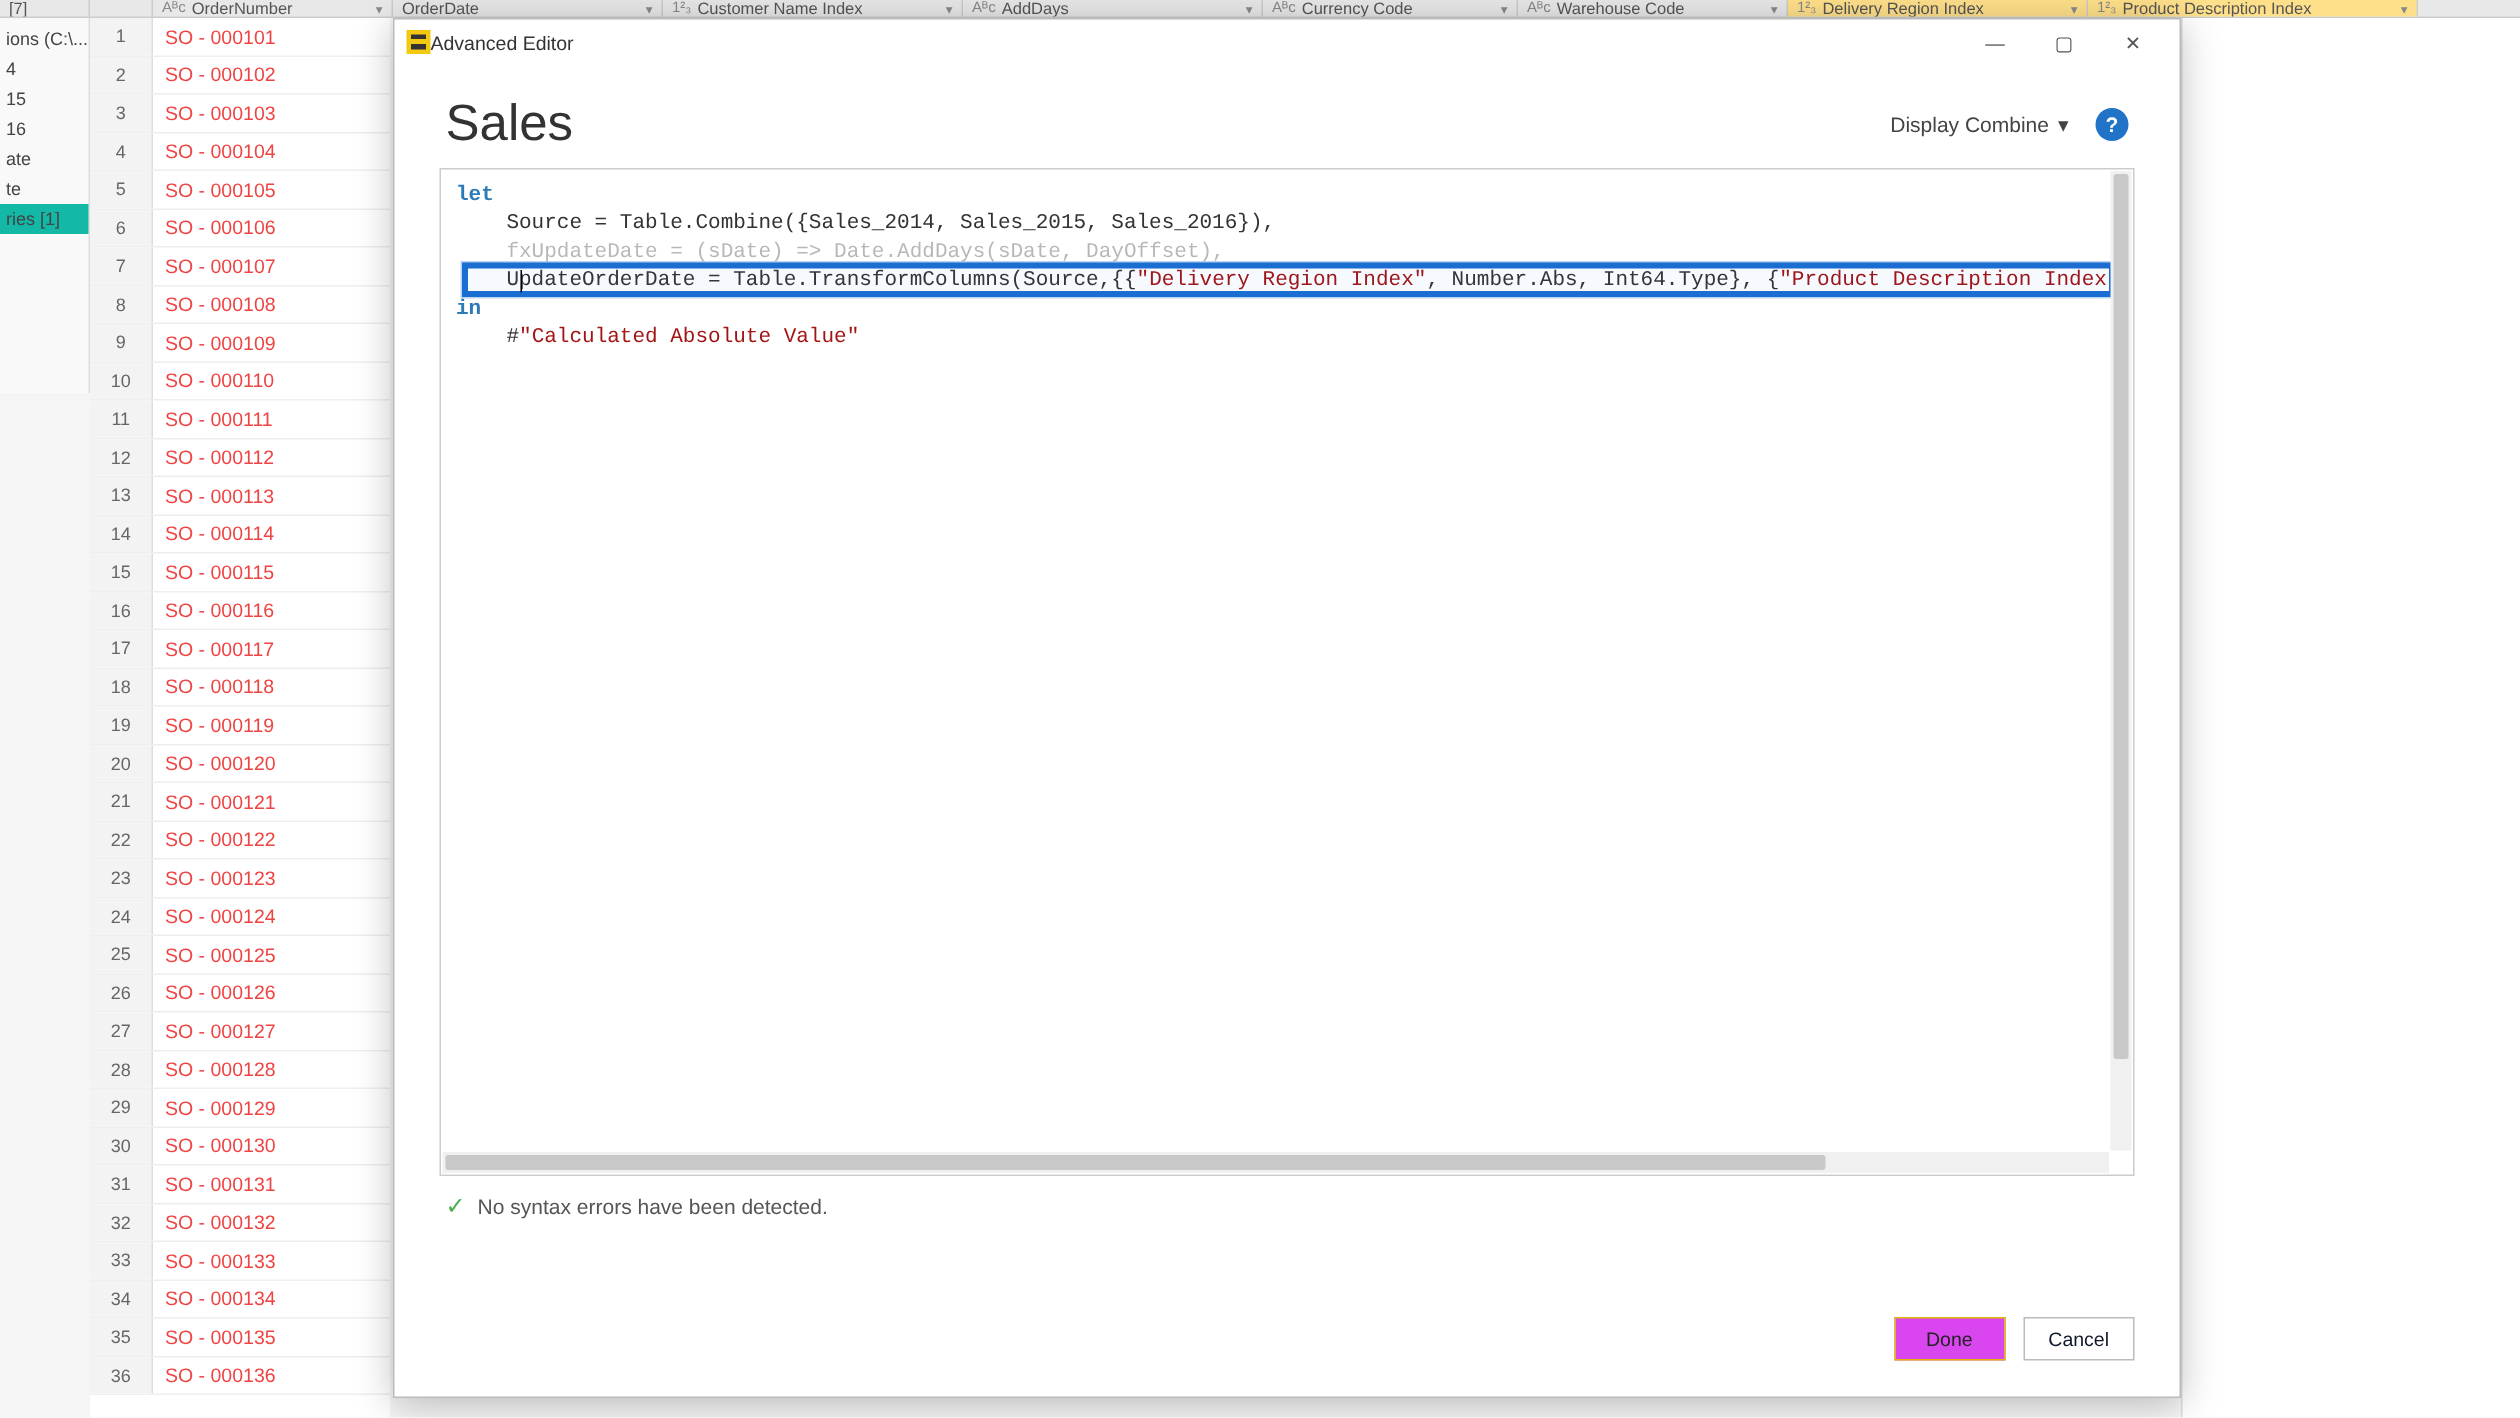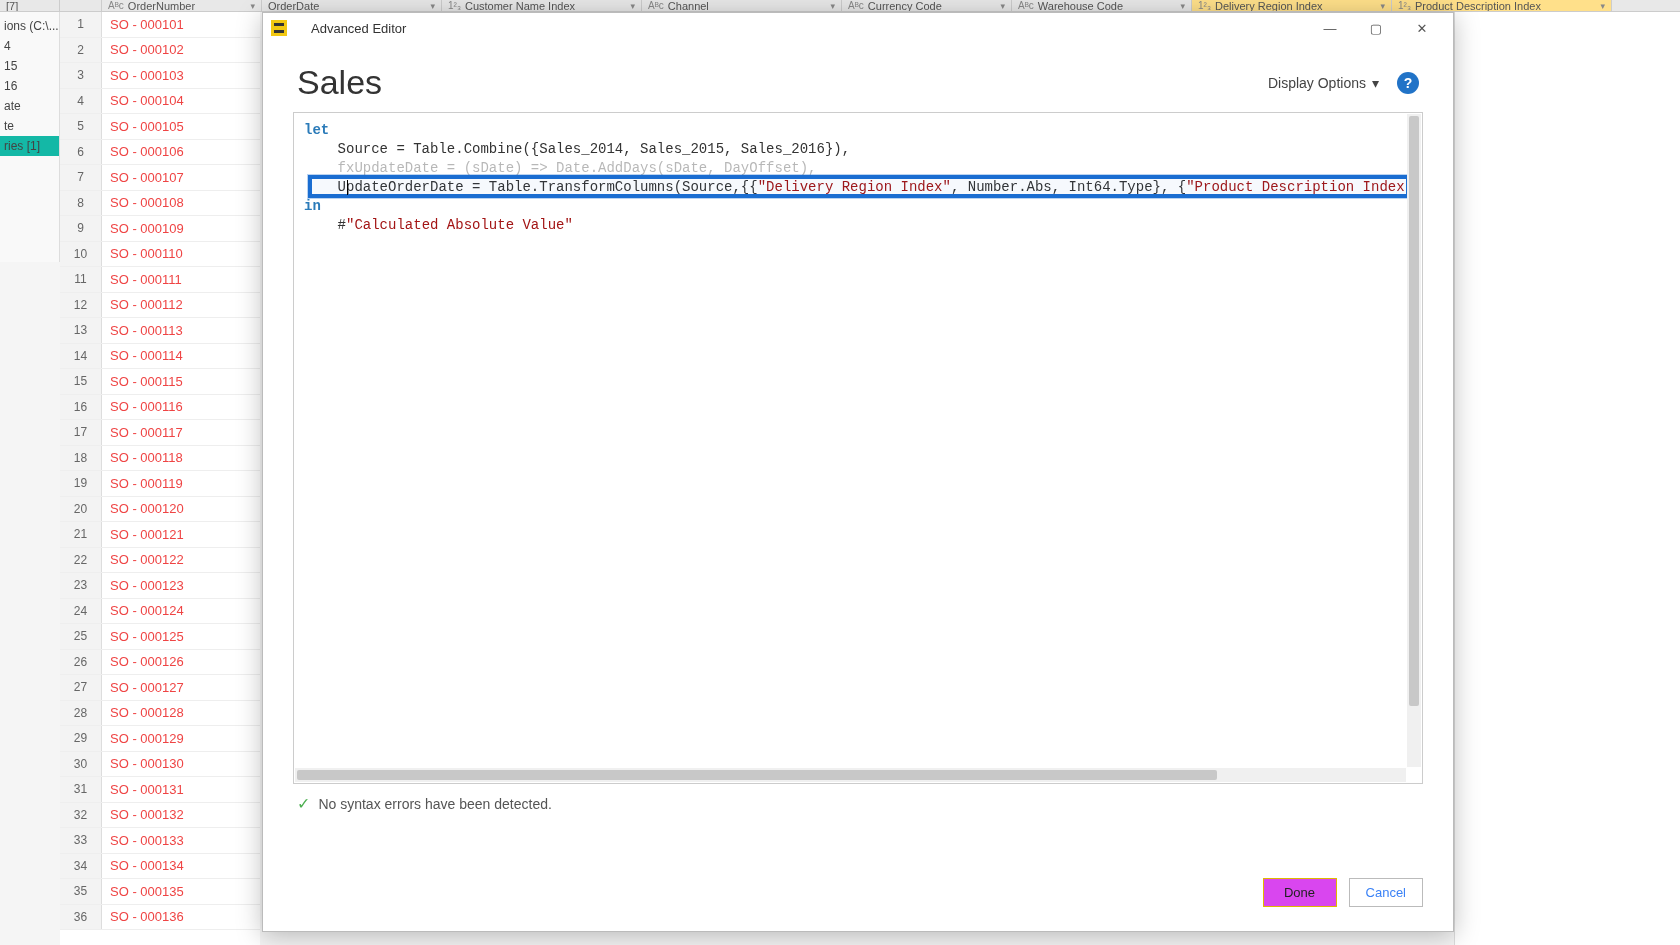--- a/index.html
+++ b/index.html
@@ -107,21 +107,21 @@
     border: 1px solid #bbb;
     box-shadow: 0 4px 24px rgba(0,0,0,0.25);
     display: flex;
     flex-direction: column;
   }
   .dlg-titlebar {
     height: 30px;
     display: flex;
     align-items: center;
     padding: 0 8px;
-    gap: 24px;
+    gap: 0;
   }
   .dlg-logo {
     width: 16px; height: 16px;
     background: #f2c811;
     position: relative;
   }
   .dlg-logo::after {
     content: "";
     position: absolute;
     inset: 3px;
@@ -269,21 +269,21 @@
     justify-content: flex-end;
     gap: 12px;
     padding: 12px 30px 24px 30px;
   }
   .btn {
     min-width: 74px;
     padding: 6px 16px;
     border: 1px solid #bbb;
     background: #fff;
     font-size: 13px;
-    color: #3b82f6;
+    color: #0f172a;
     text-align: center;
   }
   .btn.primary {
     background: #d946ef;
     border-color: #e0b800;
     color: #222;
   }
 
   
   .right-blank {
@@ -315,21 +315,21 @@
       <span>OrderDate</span>
       <span class="dropdown-icon">▾</span>
     </div>
     <div class="bg-col" style="width: 200px;">
       <span class="col-type-icon">1²₃</span>
       <span>Customer Name Index</span>
       <span class="dropdown-icon">▾</span>
     </div>
     <div class="bg-col" style="width: 200px;">
       <span class="col-type-icon">Aᴮc</span>
-      <span>Channel</span>
+      <span>AddDays</span>
       <span class="dropdown-icon">▾</span>
     </div>
     <div class="bg-col" style="width: 170px;">
       <span class="col-type-icon">Aᴮc</span>
       <span>Currency Code</span>
       <span class="dropdown-icon">▾</span>
     </div>
     <div class="bg-col" style="width: 180px;">
       <span class="col-type-icon">Aᴮc</span>
       <span>Warehouse Code</span>
@@ -514,21 +514,21 @@
       <div class="win-btn">—</div>
       <div class="win-btn">▢</div>
       <div class="win-btn">✕</div>
     </div>
   </div>
 
   <div class="dlg-header-row">
     <div class="query-name">Sales</div>
     <div class="header-right">
       <div class="display-options">
-        <span>Display Options</span>
+        <span>Display Combine</span>
         <span>▾</span>
       </div>
       <div class="help-icon">?</div>
     </div>
   </div>
 
   <div class="editor-wrap">
     <div class="editor-content"><span class="kw">let</span>
 <span class="ident">    Source = Table.Combine({Sales_2014, Sales_2015, Sales_2016}),</span>
 <span class="ident" style="opacity:0.35">    fxUpdateDate = (sDate) =&gt; Date.AddDays(sDate, DayOffset),</span>

